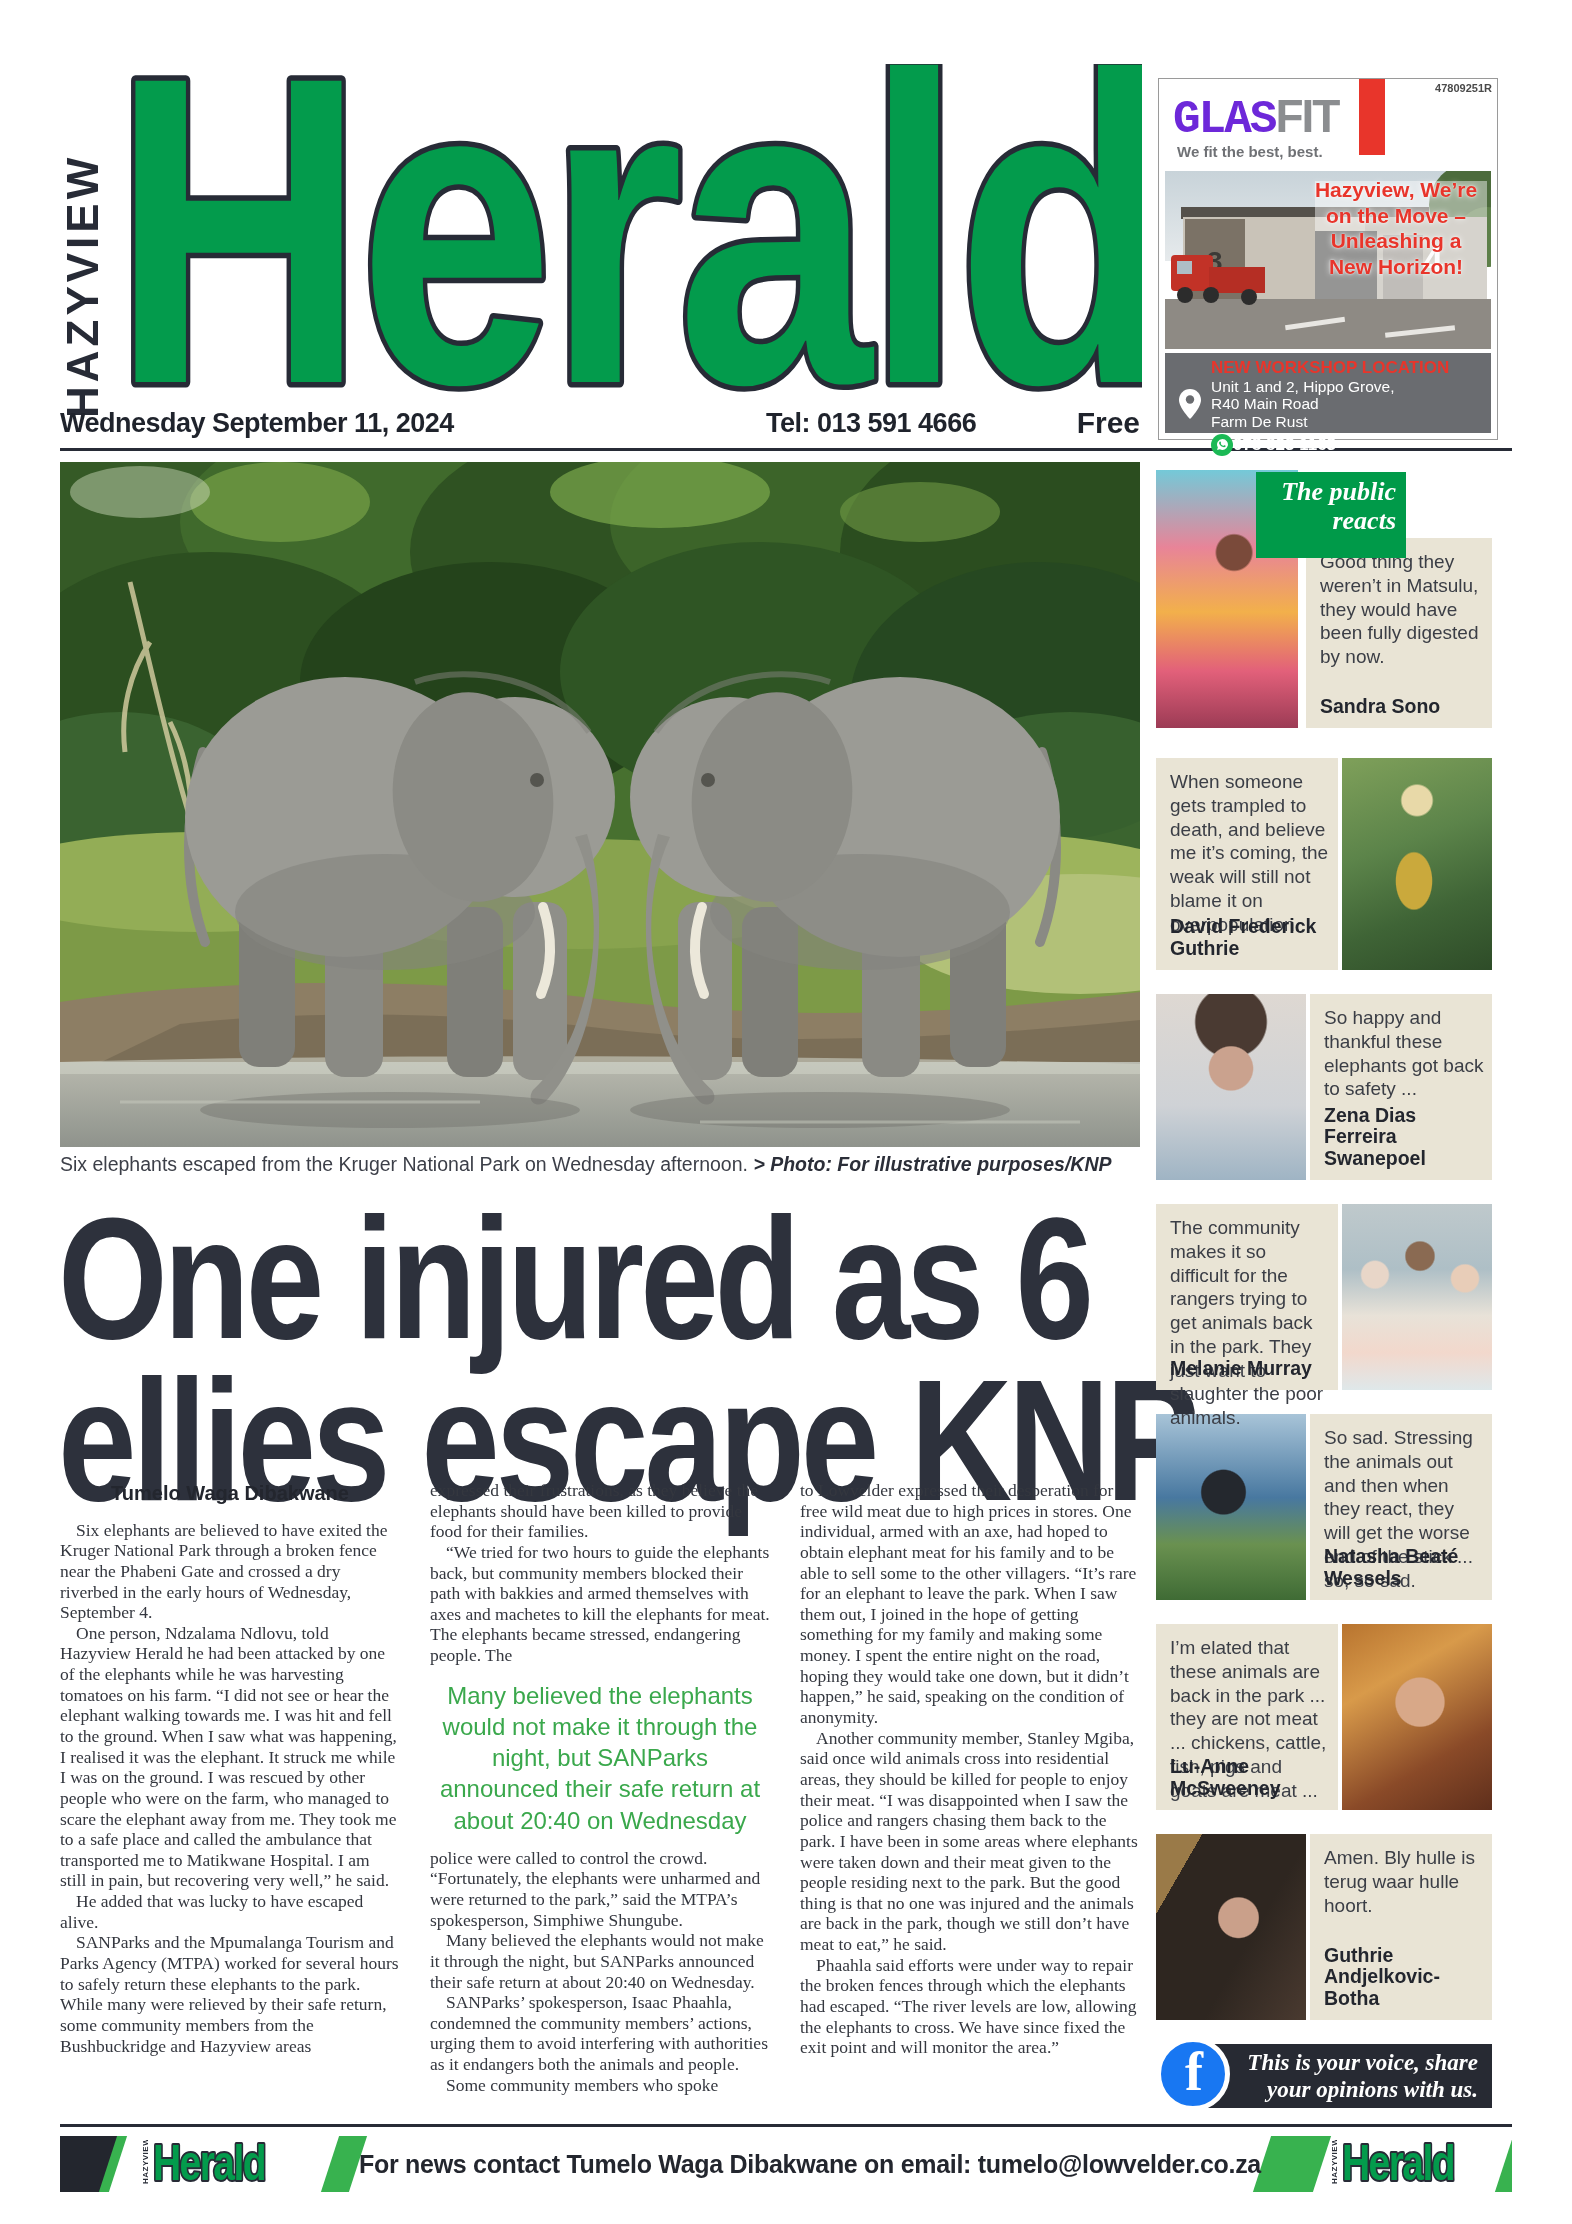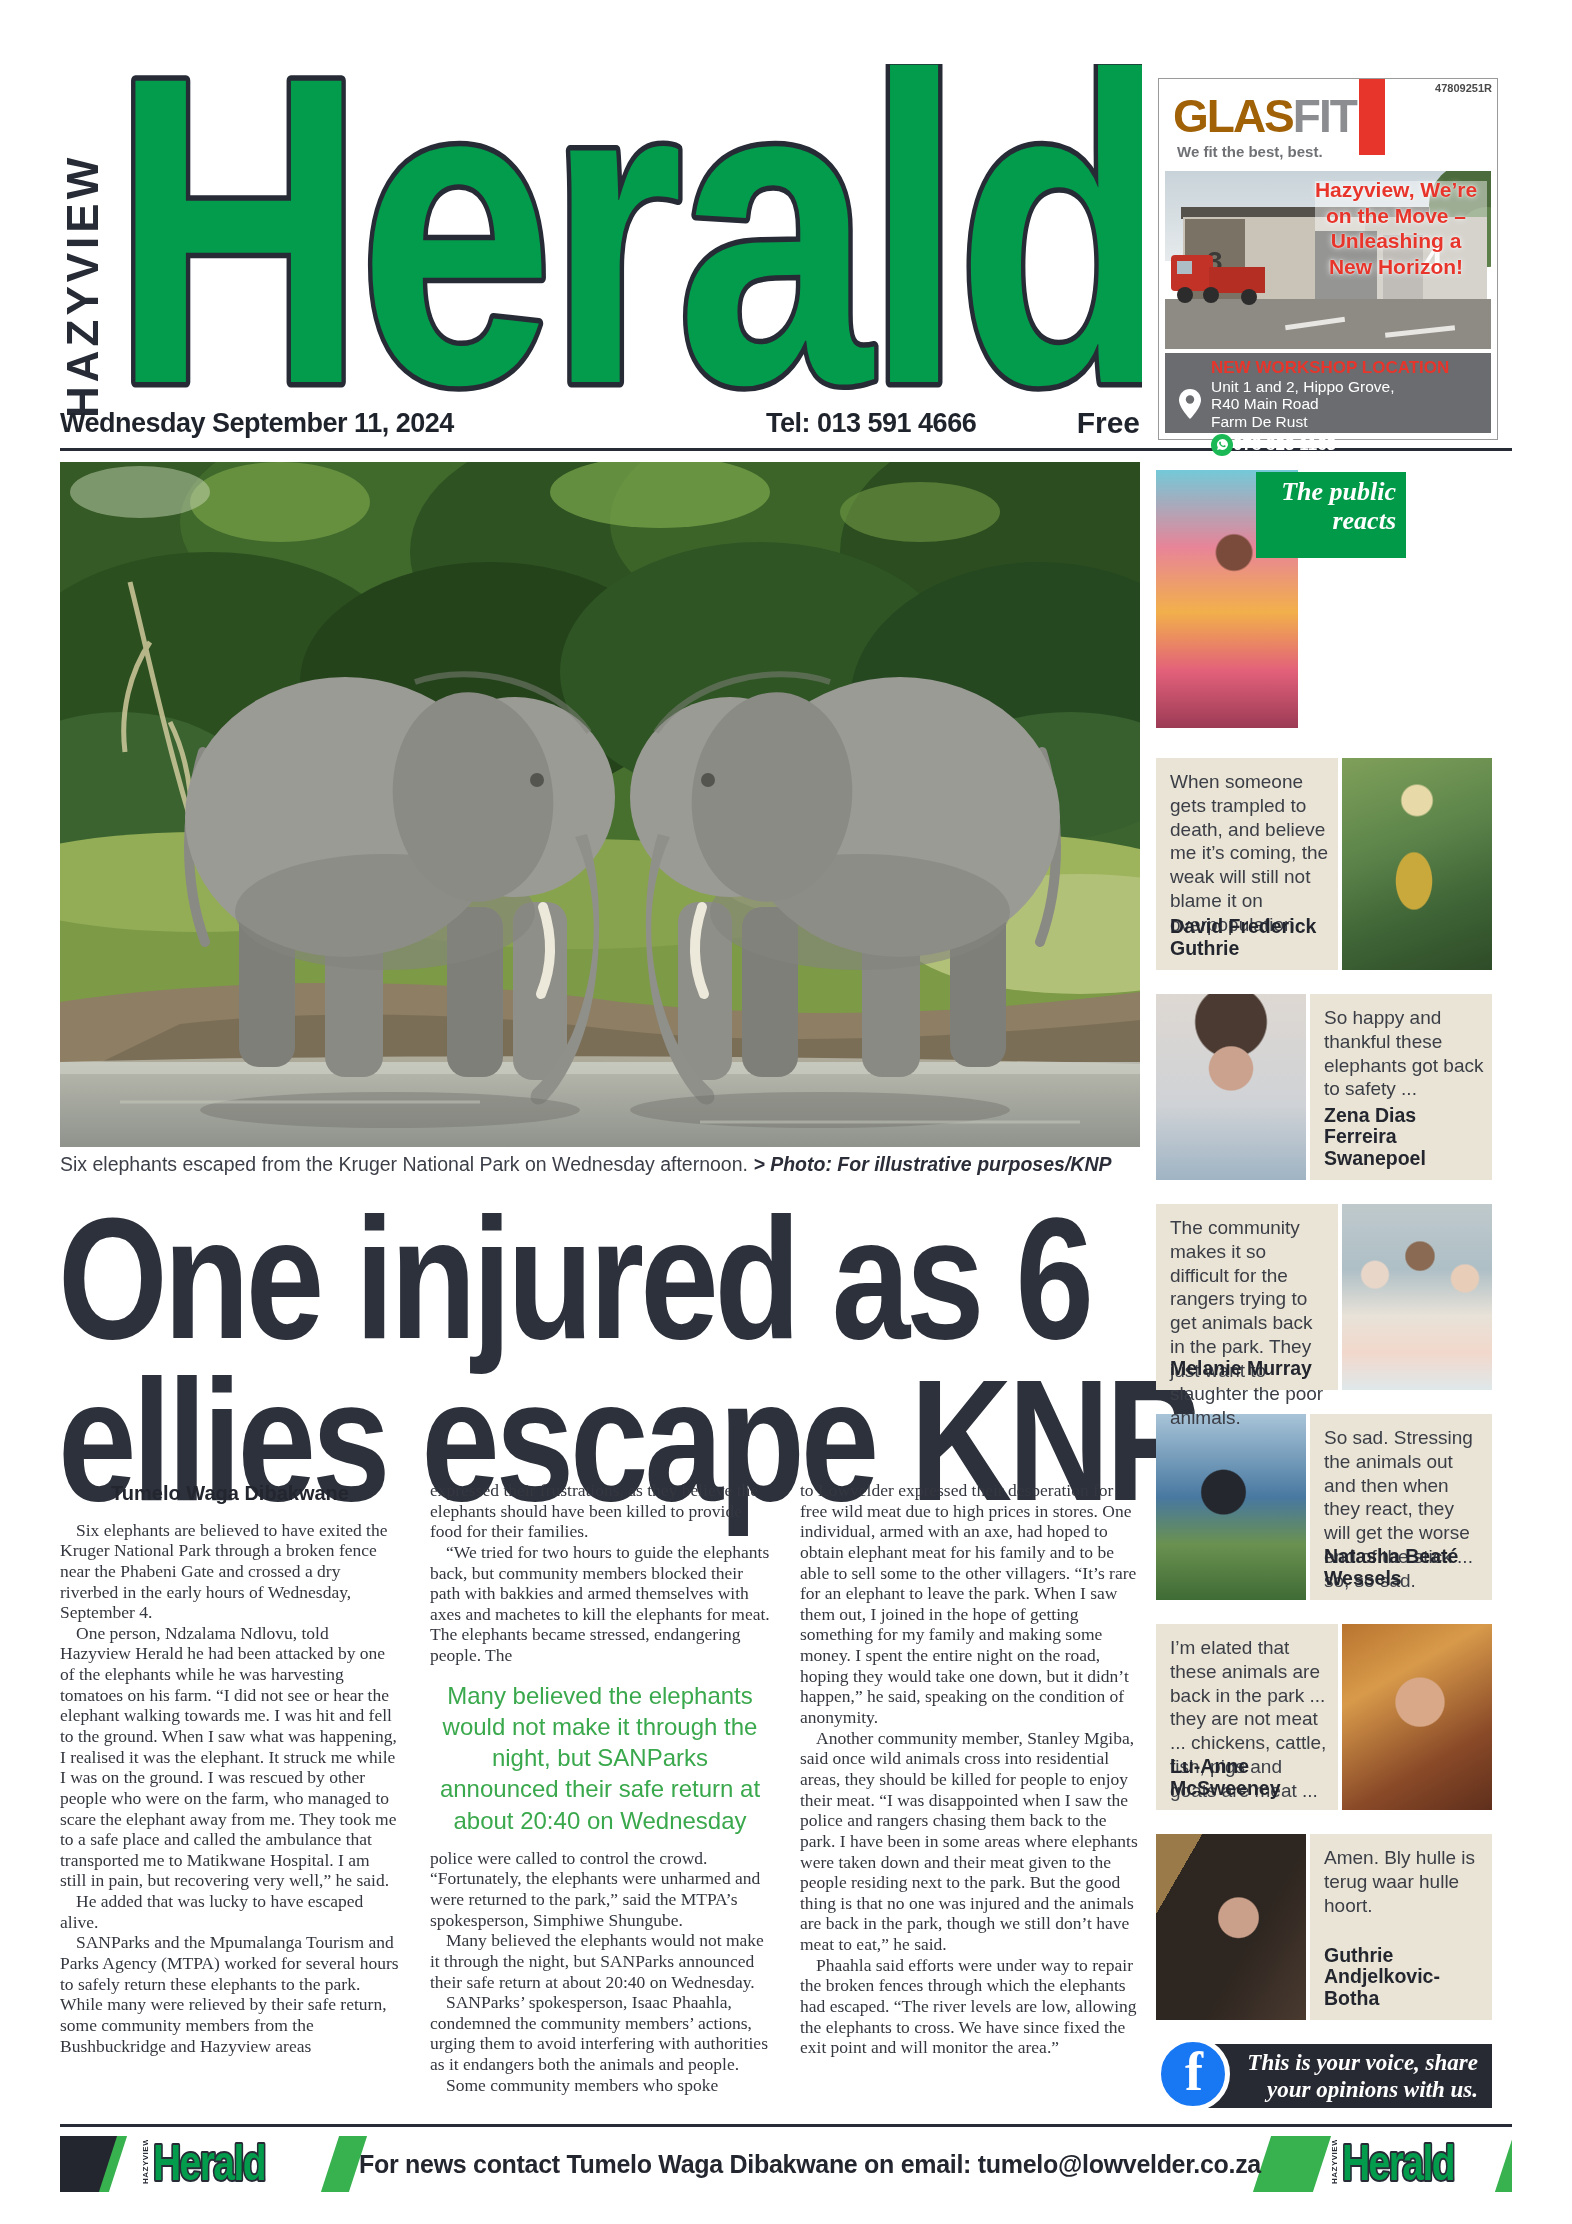--- a/index.html
+++ b/index.html
@@ -18,21 +18,21 @@
   .daterow .t{position:absolute;left:706px;top:0;font-size:27px;font-weight:bold;letter-spacing:-0.5px;}
   .daterow .f{position:absolute;right:0;top:-2px;font-size:30px;font-weight:bold;}
   .rule-top{position:absolute;left:60px;top:448px;width:1452px;height:3px;background:#272b36;}
   .rule-bottom{position:absolute;left:60px;top:2124px;width:1452px;height:3px;background:#272b36;}
 
   
   .ad{position:absolute;left:1158px;top:78px;width:340px;height:362px;background:#fff;
       border:1px solid #9a9a9a;box-sizing:border-box;}
   .ad-ref{position:absolute;top:3px;right:5px;font-size:11px;font-weight:bold;color:#4a4a4a;}
   .ad-logo{position:absolute;top:14px;left:14px;font-size:46px;font-weight:bold;letter-spacing:-2px;line-height:1;}
-  .ad-logo .glas{color:#a16207;}
+  .ad-logo .glas{color:#6d28d9;font-family:Liberation Mono, monospace;}
   .ad-logo .fit{color:#8b8d90;}
   .ad-tagline{position:absolute;top:64px;left:18px;font-size:15px;font-weight:bold;color:#6f7175;}
   .ad-redbar{position:absolute;left:200px;top:0;width:26px;height:76px;background:#e8352b;}
   .ad-photo{position:absolute;left:6px;right:6px;top:92px;height:178px;overflow:hidden;}
   .ad-headline{position:absolute;right:6px;top:6px;width:178px;text-align:center;color:#e8352b;
     font-weight:bold;font-size:21px;line-height:1.22;
     text-shadow:0 0 6px rgba(255,255,255,.9),0 0 2px rgba(255,255,255,.9);}
   .ad-band{position:absolute;left:6px;right:6px;top:274px;bottom:6px;background:#6a6c70;
     color:#fff;padding:6px 8px 4px 46px;box-sizing:border-box;}
   .ad-band .ttl{color:#e8352b;font-weight:bold;font-size:17px;line-height:1.1;}
@@ -297,20 +297,24 @@
   </div>
 
   <div class="sidebar">
 
     <div class="sq1">
       <div class="ph p1"></div>
       <div class="tag">
         <div>The public</div>
         <div>reacts</div>
       </div>
+      <div class="qb">
+        <div>Good thing they weren’t in Matsulu, they would have been fully digested by now.</div>
+        <div class="nm">Sandra Sono</div>
+      </div>
     </div>
 
     <div class="sq rev tall">
       <div class="ph p2"></div>
       <div class="qb">
         <div>When someone gets trampled to death, and believe me it’s coming, the weak will still not blame it on overpopulation.</div>
         <div class="nm">David Frederick Guthrie</div>
       </div>
     </div>
 

